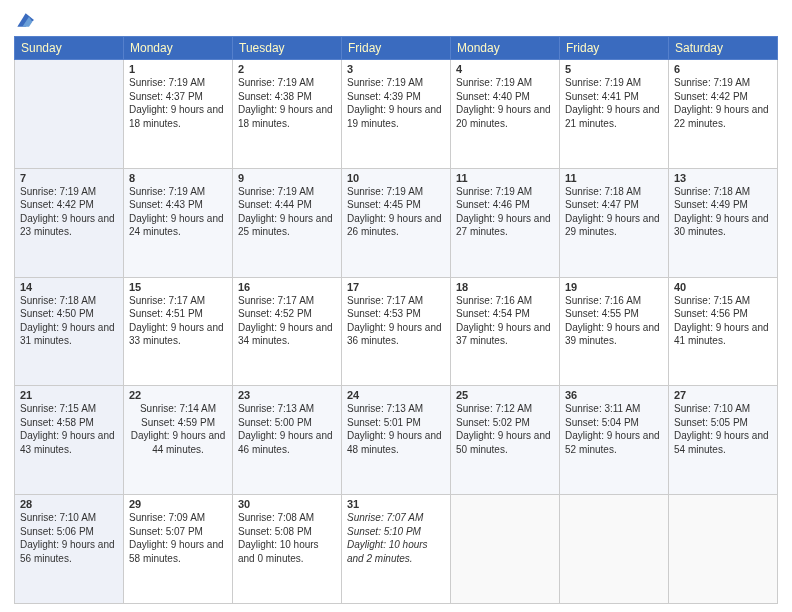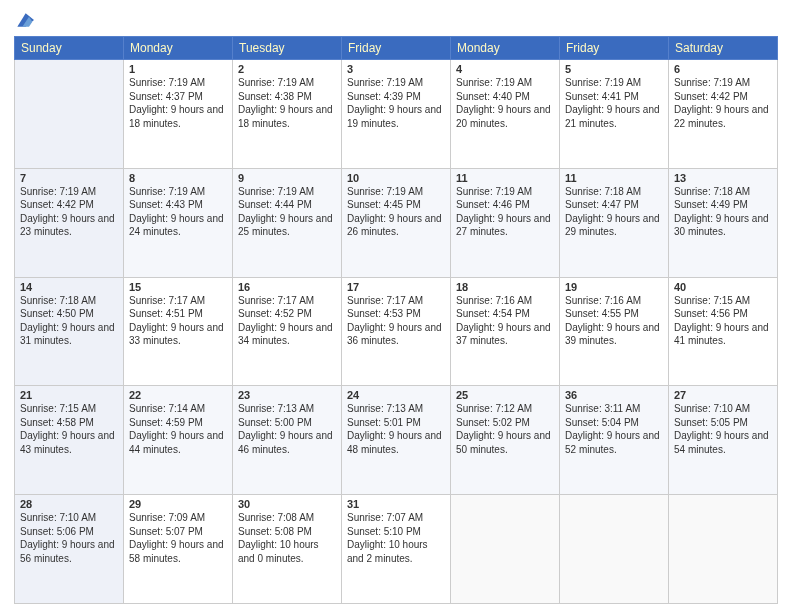--- a/index.html
+++ b/index.html
@@ -267,21 +267,21 @@
         </tr>
         <tr>
           <td class="sunday-col">
             <span class="day-number">21</span>
             <div class="day-info" style="white-space: pre-line;">Sunrise: 7:15 AM
 Sunset: 4:58 PM
 Daylight: 9 hours and 43 minutes.</div>
           </td>
           <td>
             <span class="day-number">22</span>
-            <div class="day-info" style="white-space: pre-line;">Sunrise: 7:14 AM
+            <div class="day-info" style="white-space: pre-line; text-align: center;">Sunrise: 7:14 AM
 Sunset: 4:59 PM
 Daylight: 9 hours and 44 minutes.</div>
           </td>
           <td>
             <span class="day-number">23</span>
             <div class="day-info" style="white-space: pre-line;">Sunrise: 7:13 AM
 Sunset: 5:00 PM
 Daylight: 9 hours and 46 minutes.</div>
           </td>
           <td>
@@ -323,21 +323,21 @@
 Daylight: 9 hours and 58 minutes.</div>
           </td>
           <td>
             <span class="day-number">30</span>
             <div class="day-info" style="white-space: pre-line;">Sunrise: 7:08 AM
 Sunset: 5:08 PM
 Daylight: 10 hours and 0 minutes.</div>
           </td>
           <td>
             <span class="day-number">31</span>
-            <div class="day-info" style="white-space: pre-line;">Sunrise: 7:07 AM
+            <div class="day-info" style="white-space: pre-line; font-style: italic;">Sunrise: 7:07 AM
 Sunset: 5:10 PM
 Daylight: 10 hours and 2 minutes.</div>
           </td>
           <td class="empty-cell"></td>
           <td class="empty-cell"></td>
           <td class="empty-cell"></td>
         </tr>
       </tbody>
   </table>
 </div>

